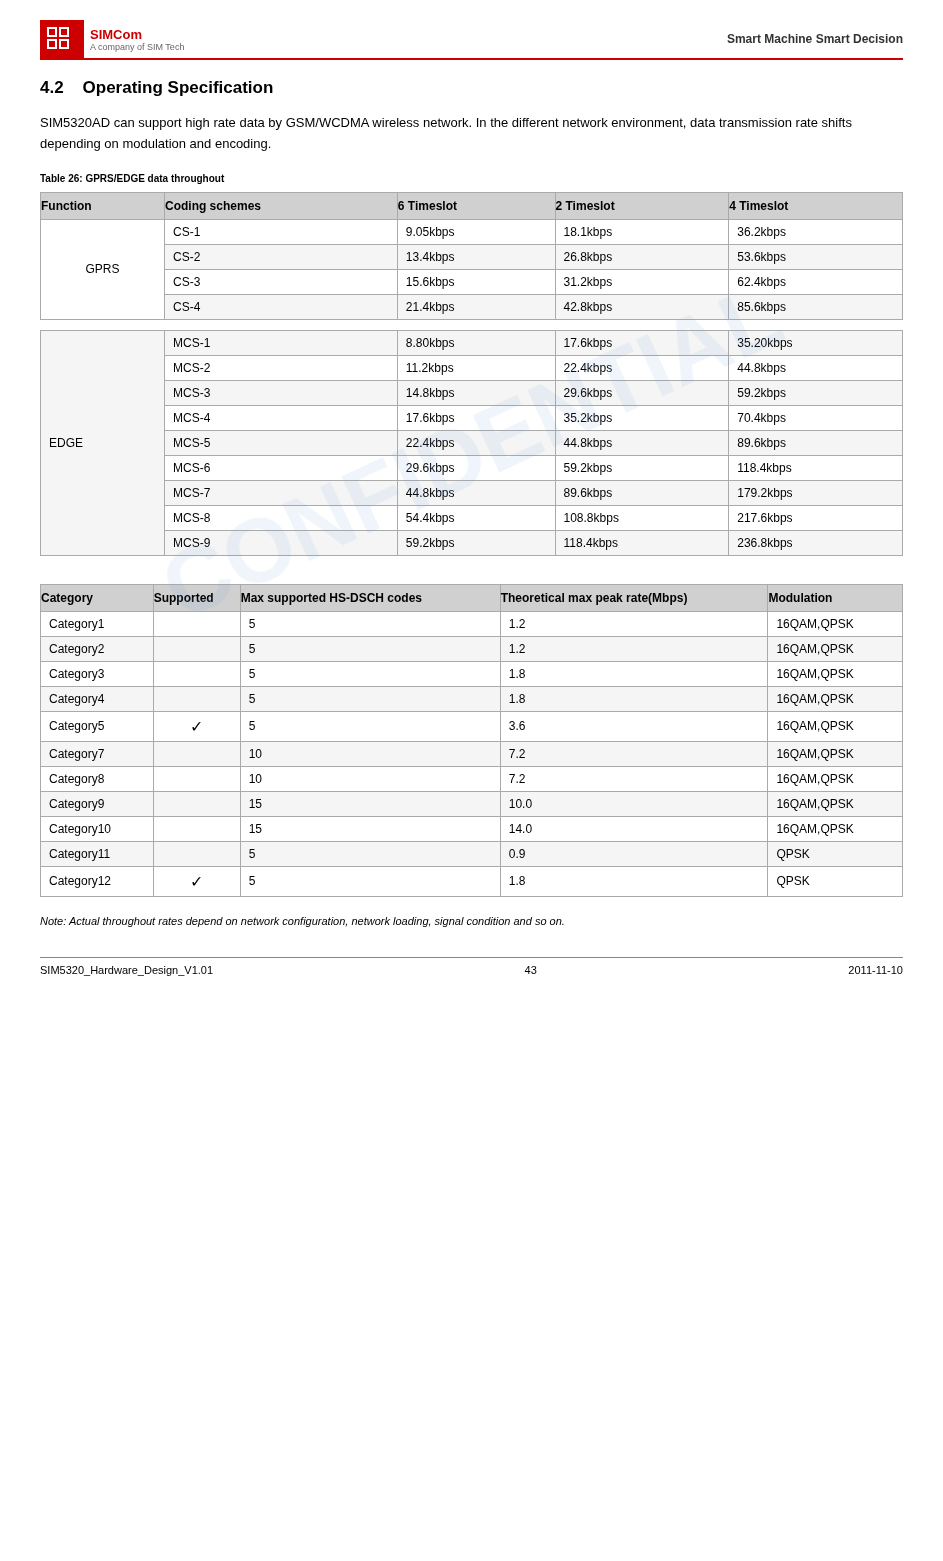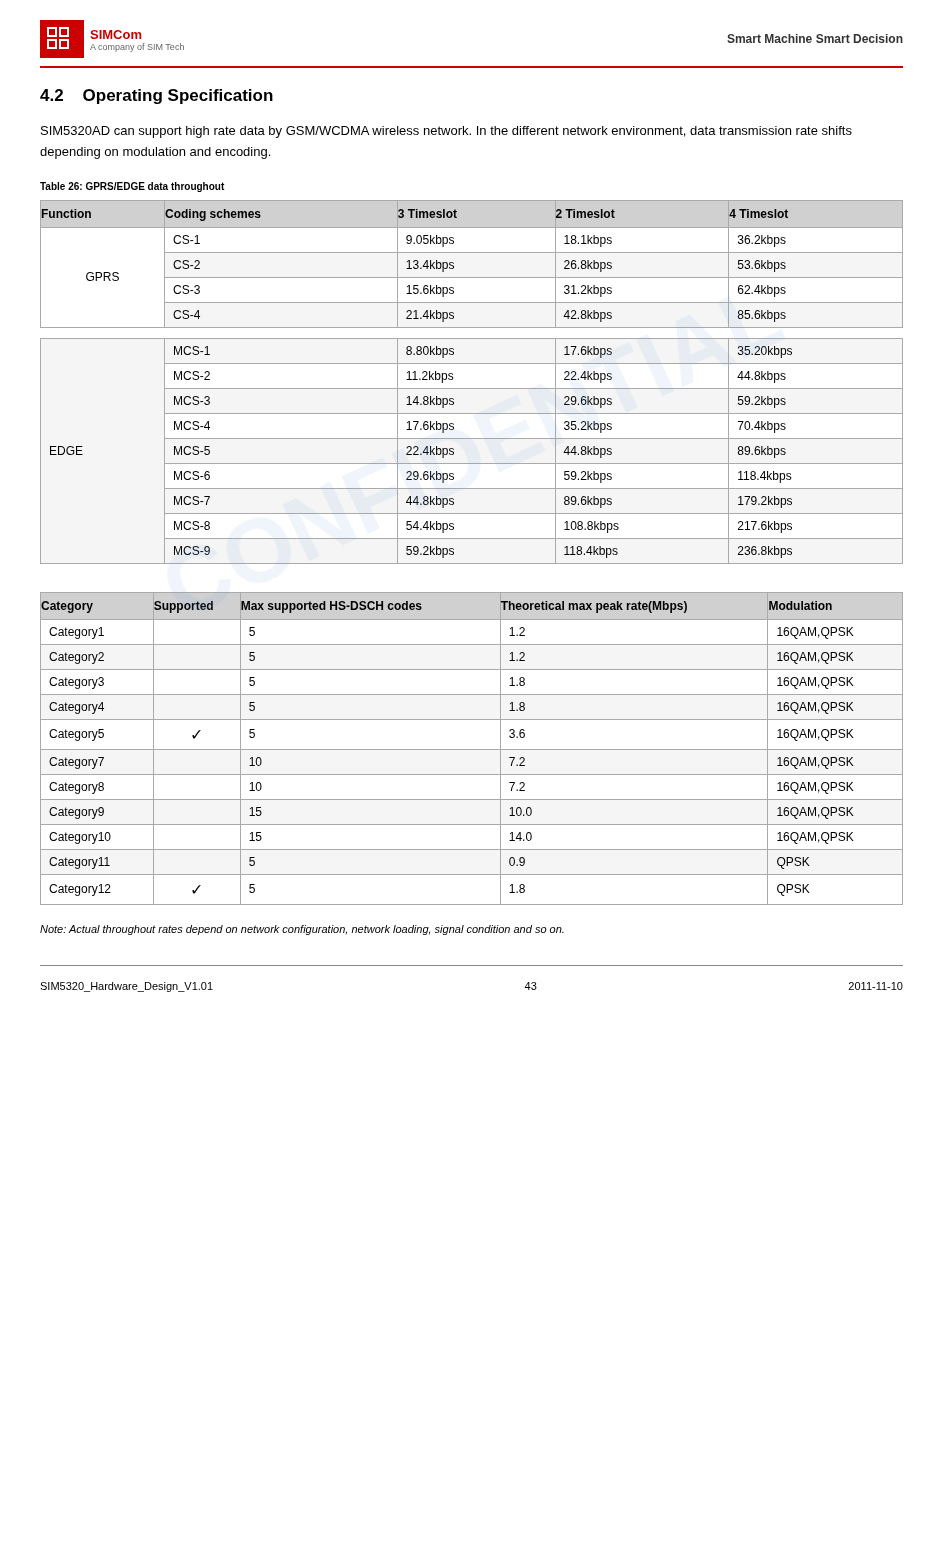--- a/index.html
+++ b/index.html
@@ -34,21 +34,21 @@
     }
     table tr:nth-child(odd) td {
       background: #fff;
     }
   </style>
 </head>
 <body>
 
 <div style="position:relative;">
 
-  <div style="display:flex; justify-content:space-between; align-items:center; border-bottom: 2px solid #cc0000; padding-bottom:8px; margin-bottom:18px;">
+  <div style="display:flex; justify-content:space-between; align-items:center; border-bottom: 2px solid #cc0000; margin-bottom:18px;">
     <div style="display:flex; align-items:center;">
       <div style="background:#cc0000; width:44px; height:38px; display:flex; align-items:center; justify-content:center; margin-right:6px;">
         <svg width="38" height="32" viewBox="0 0 38 32">
           <rect width="38" height="32" fill="#cc0000"></rect>
           <rect x="4" y="4" width="10" height="10" fill="white"></rect>
           <rect x="16" y="4" width="10" height="10" fill="white"></rect>
           <rect x="4" y="16" width="10" height="10" fill="white"></rect>
           <rect x="16" y="16" width="10" height="10" fill="white"></rect>
           <rect x="6" y="6" width="6" height="6" fill="#cc0000"></rect>
           <rect x="18" y="6" width="6" height="6" fill="#cc0000"></rect>
@@ -74,21 +74,21 @@
 
   <div style="font-size:13px; line-height:1.65; margin-bottom:18px;">SIM5320AD can support high rate data by GSM/WCDMA wireless network. In the different network environment, data transmission rate shifts depending on modulation and encoding.</div>
 
   <div style="font-size:10px; font-weight:bold; margin-bottom:8px;">Table 26: GPRS/EDGE data throughout</div>
 
   <table style="margin-bottom:28px;">
     <thead>
       <tr>
         <th>Function</th>
         <th>Coding schemes</th>
-        <th>3 Timeslot</th>
+        <th>6 Timeslot</th>
         <th>2 Timeslot</th>
         <th>4 Timeslot</th>
       </tr>
     </thead>
     <tbody id="table26-body">
     <tr>
           <td rowspan="4" style="font-weight: normal; text-align: center;">GPRS</td>
           <td>CS-1</td>
           <td>9.05kbps</td>
           <td>18.1kbps</td>
@@ -260,18 +260,18 @@
           <td style="text-align: center; font-size: 16px;">✓</td>
           <td>5</td>
           <td>1.8</td>
           <td>QPSK</td>
         </tr>
       </tbody>
   </table>
 
   <div style="font-size:11px; font-style:italic; margin-bottom:30px;">Note: Actual throughout rates depend on network configuration, network loading, signal condition and so on.</div>
 
-  <div style="display:flex; justify-content:space-between; border-top:1px solid #888; padding-top:14px; font-size:11px;">
+  <div style="display:flex; justify-content:space-between; border-top:1px solid #888; padding-top:6px; font-size:11px;">
     <div>SIM5320_Hardware_Design_V1.01</div>
     <div>43</div>
     <div>2011-11-10</div>
   </div>
 </div>
 
 </body></html>

